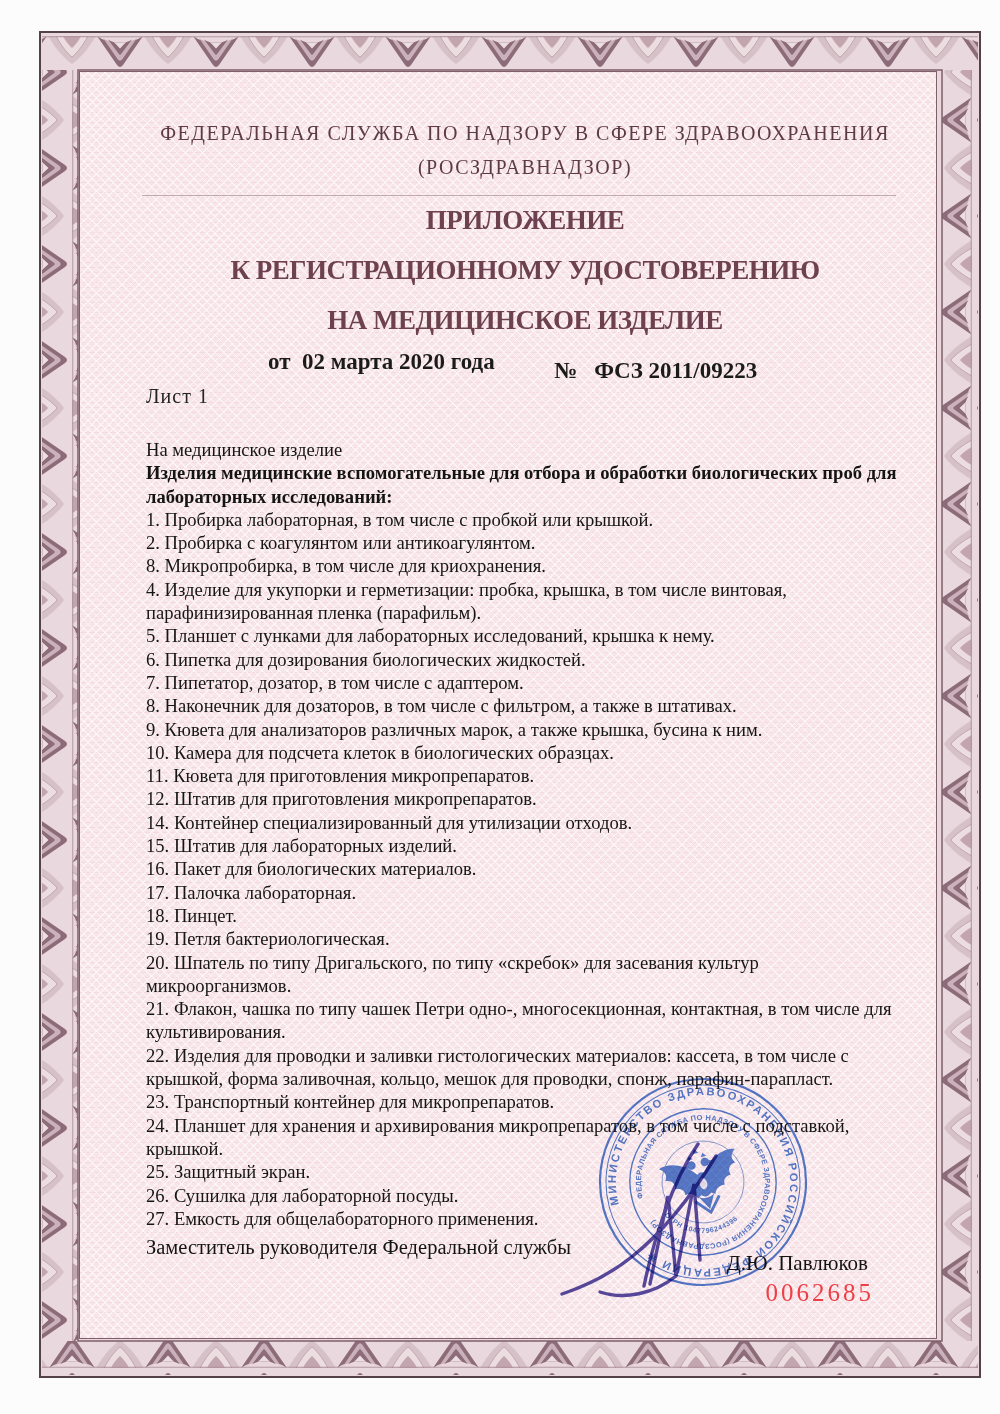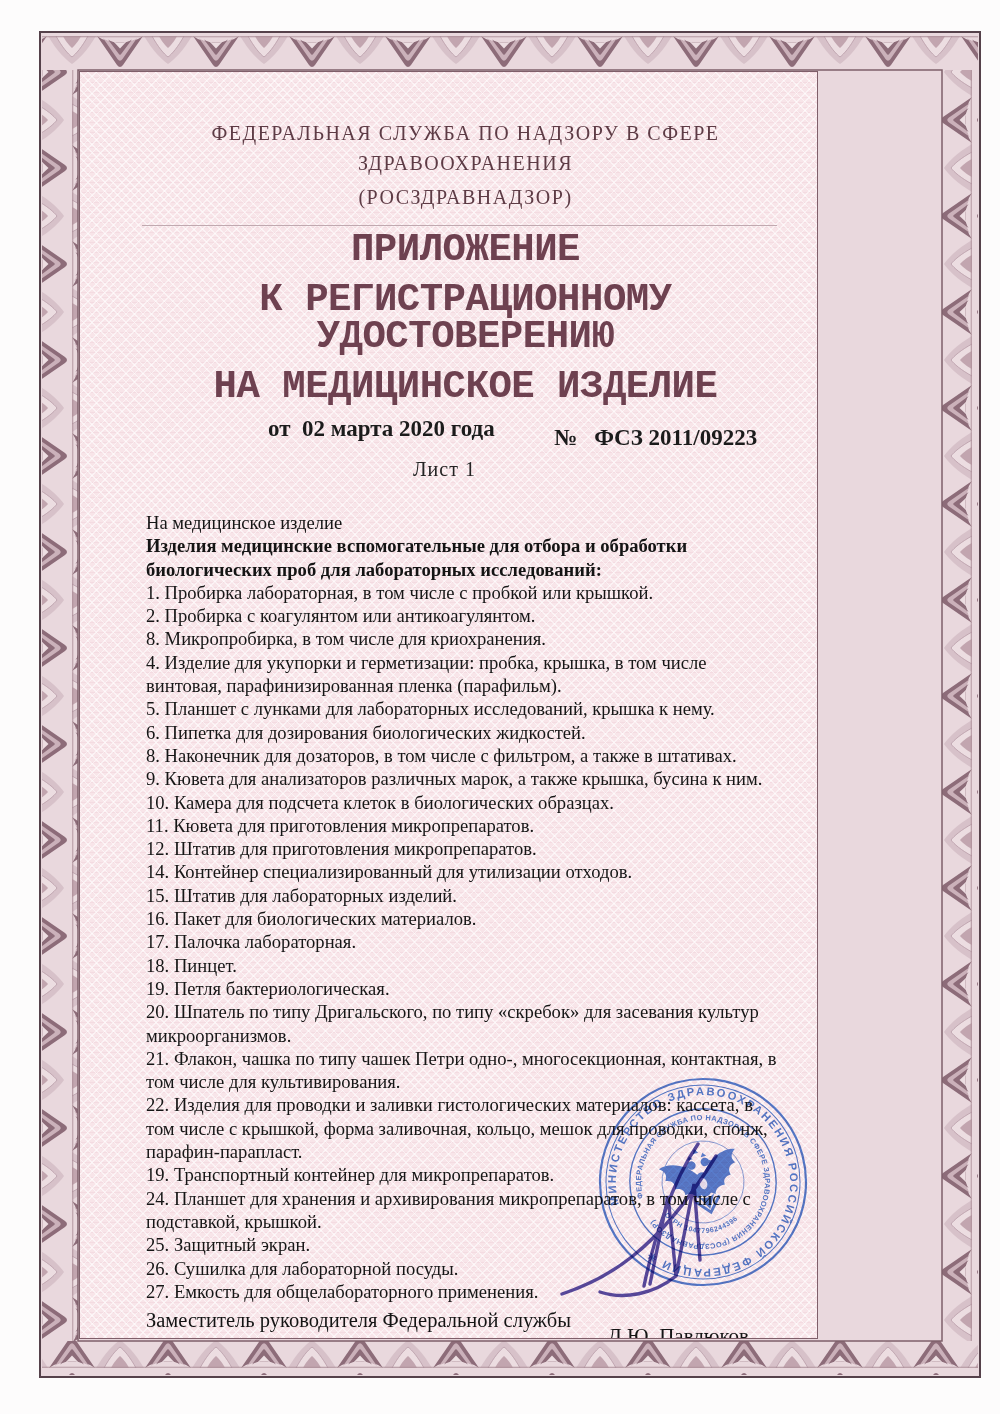--- a/index.html
+++ b/index.html
@@ -1,38 +1,38 @@
 <!DOCTYPE html>
 <html lang="ru"><head>
 <meta charset="utf-8">
 <style>
   html,body{margin:0;padding:0;background:#ffffff;}
   .page{position:relative;width:1000px;height:1414px;background:#fdfcfc;overflow:hidden;
         font-family:"Liberation Serif", serif;}
   .border-svg{position:absolute;left:0;top:0;z-index:0;}
-  .content{position:absolute;left:79px;top:71px;width:739px;height:1268px;z-index:1;
+  .content{position:absolute;left:79px;top:71px;width:858px;height:1268px;z-index:1;
            background-color:#f8e5e9;
            background-image:
              repeating-linear-gradient(45deg, rgba(255,255,255,.55) 0 1.2px, rgba(255,255,255,0) 1.2px 6px),
              repeating-linear-gradient(-45deg, rgba(255,255,255,.55) 0 1.2px, rgba(255,255,255,0) 1.2px 6px),
              repeating-linear-gradient(0deg, rgba(238,205,214,.4) 0 1px, rgba(238,205,214,0) 1px 5px);
            border:1px solid #7e5f6a; box-sizing:border-box; overflow:hidden;}
   .text-col{padding:0 32px 0 66px;}
   .org{margin-top:46px;text-align:center;font-size:20px;line-height:30px;letter-spacing:1.5px;
        color:#5d3b45;}
   .org + .org{margin-top:4px;}
   .divider{height:1px;background:#c0a9b0;margin:13px 8px 0 -4px;}
-  .doc-title{margin-top:6px;text-align:center;font-family:Liberation Mono, monospace;
-             font-weight:bold;font-size:39px;line-height:37px;letter-spacing:-0.5px;color:#6e4150;}
+  .doc-title{margin-top:6px;text-align:center;font-family:Liberation Serif, serif;
+             font-weight:bold;font-size:27px;line-height:37px;letter-spacing:-0.5px;color:#6e4150;}
   .doc-title.first{margin-top:6px;}
   .doc-title.rest{margin-top:13px;}
   .daterow{margin-top:10px;height:34px;position:relative;}
   .date{position:absolute;left:122px;top:0;font-weight:bold;font-size:23px;color:#1b1b1b;white-space:pre;}
   .num{position:absolute;left:408px;top:9px;font-weight:bold;font-size:23px;color:#1b1b1b;white-space:pre;}
-  .sheet{margin-top:8px;text-align:center;padding-right:42px;font-size:20px;color:#242424;letter-spacing:1px;}
+  .sheet{margin-top:2px;text-align:left;padding-right:42px;font-size:20px;color:#242424;letter-spacing:1px;}
   .bodytext{margin-top:30px;font-size:18.6px;line-height:23.3px;color:#161616;}
   .bodytext p{margin:0;}
   .pname{font-weight:bold;color:#141414;}
   .footer{margin-top:3px;position:relative;font-weight:normal;font-size:20.5px;line-height:28px;color:#141414;}
   .footer .name{position:absolute;right:36px;top:16px;font-size:21px;}
   .serial{margin-top:18px;text-align:right;padding-right:30px;
           font-family:"Liberation Serif", serif;font-weight:normal;font-size:25px;
           letter-spacing:3px;color:#ee3f46;}
   .stamp-svg{position:absolute;left:593px;top:1072px;z-index:2;mix-blend-mode:multiply;opacity:.92;}
   .stamp-svg text{font-family:"Liberation Sans", sans-serif;font-weight:bold;fill:#4673cc;}
@@ -99,35 +99,36 @@
       <div class="bodytext">
         <p class="intro">На медицинское изделие</p>
         <p class="pname">Изделия медицинские вспомогательные для отбора и обработки биологических проб для лабораторных исследований:</p>
         <div>
             <p class="item">1. Пробирка лабораторная, в том числе с пробкой или крышкой.</p>
             <p class="item">2. Пробирка с коагулянтом или антикоагулянтом.</p>
             <p class="item">8. Микропробирка, в том числе для криохранения.</p>
             <p class="item">4. Изделие для укупорки и герметизации: пробка, крышка, в том числе винтовая, парафинизированная пленка (парафильм).</p>
             <p class="item">5. Планшет с лунками для лабораторных исследований, крышка к нему.</p>
             <p class="item">6. Пипетка для дозирования биологических жидкостей.</p>
+            <p class="item">7. Пипетатор, дозатор, в том числе с адаптером.</p>
             <p class="item">8. Наконечник для дозаторов, в том числе с фильтром, а также в штативах.</p>
             <p class="item">9. Кювета для анализаторов различных марок, а также крышка, бусина к ним.</p>
             <p class="item">10. Камера для подсчета клеток в биологических образцах.</p>
             <p class="item">11. Кювета для приготовления микропрепаратов.</p>
             <p class="item">12. Штатив для приготовления микропрепаратов.</p>
             <p class="item">14. Контейнер специализированный для утилизации отходов.</p>
             <p class="item">15. Штатив для лабораторных изделий.</p>
             <p class="item">16. Пакет для биологических материалов.</p>
             <p class="item">17. Палочка лабораторная.</p>
             <p class="item">18. Пинцет.</p>
             <p class="item">19. Петля бактериологическая.</p>
             <p class="item">20. Шпатель по типу Дригальского, по типу «скребок» для засевания культур микроорганизмов.</p>
             <p class="item">21. Флакон, чашка по типу чашек Петри одно-, многосекционная, контактная, в том числе для культивирования.</p>
             <p class="item">22. Изделия для проводки и заливки гистологических материалов: кассета, в том числе с крышкой, форма заливочная, кольцо, мешок для проводки, спонж, парафин-парапласт.</p>
-            <p class="item">19. Транспортный контейнер для микропрепаратов.</p>
+            <p class="item">23. Транспортный контейнер для микропрепаратов.</p>
             <p class="item">24. Планшет для хранения и архивирования микропрепаратов, в том числе с подставкой, крышкой.</p>
             <p class="item">25. Защитный экран.</p>
             <p class="item">26. Сушилка для лабораторной посуды.</p>
             <p class="item">27. Емкость для общелабораторного применения.</p>
           </div>
       </div>
 
       <div class="footer">
         <div>Заместитель руководителя Федеральной службы</div>
         <div class="name">Д.Ю. Павлюков</div>

